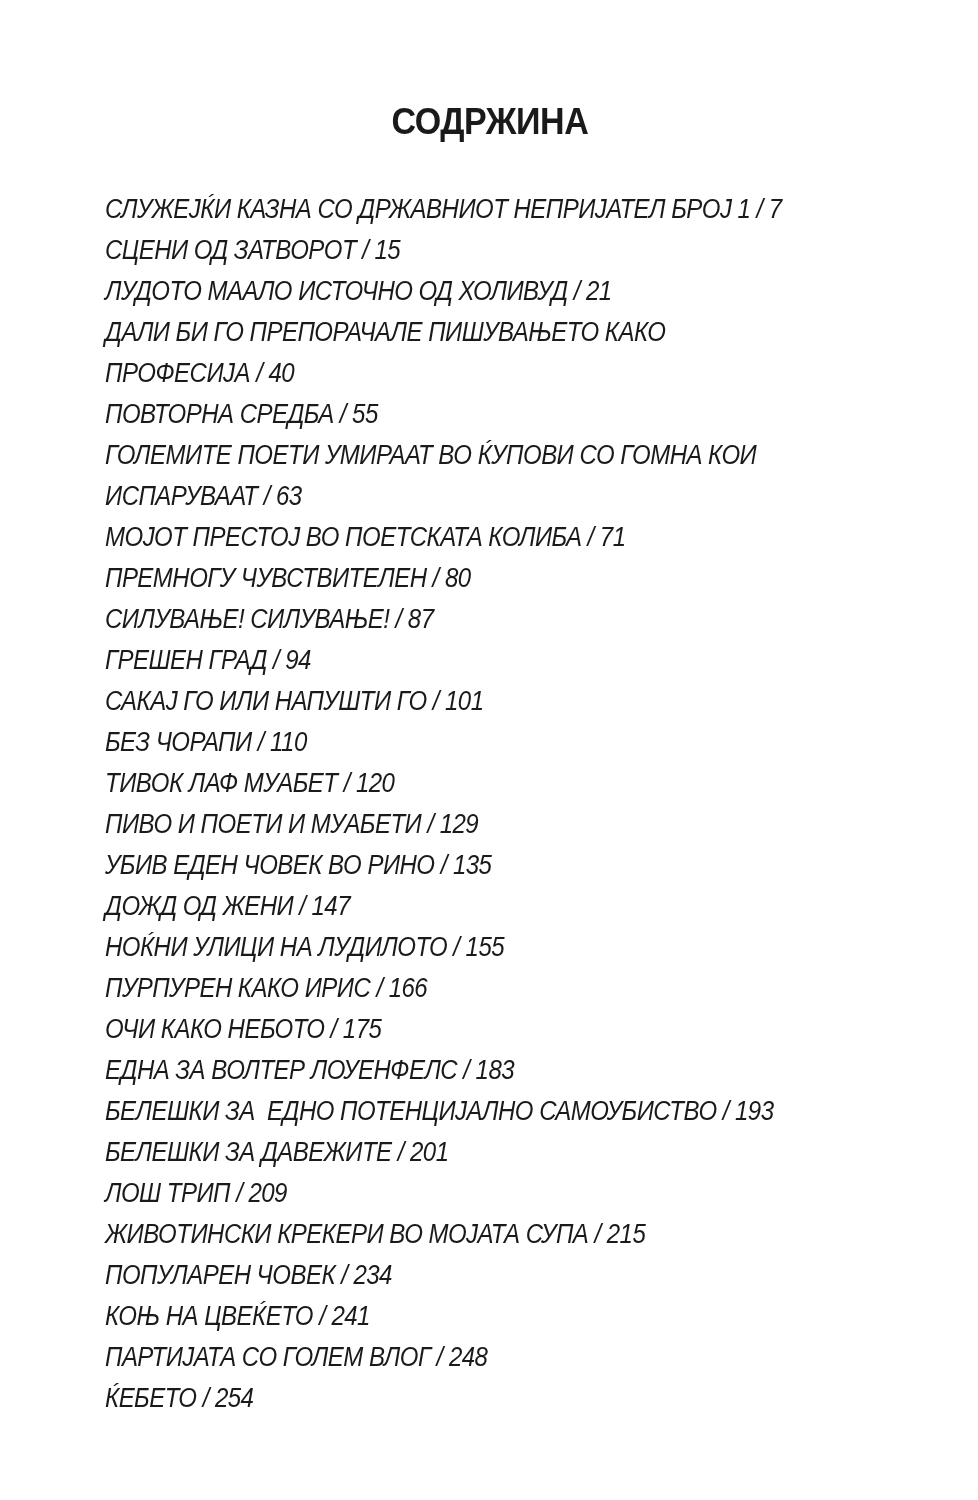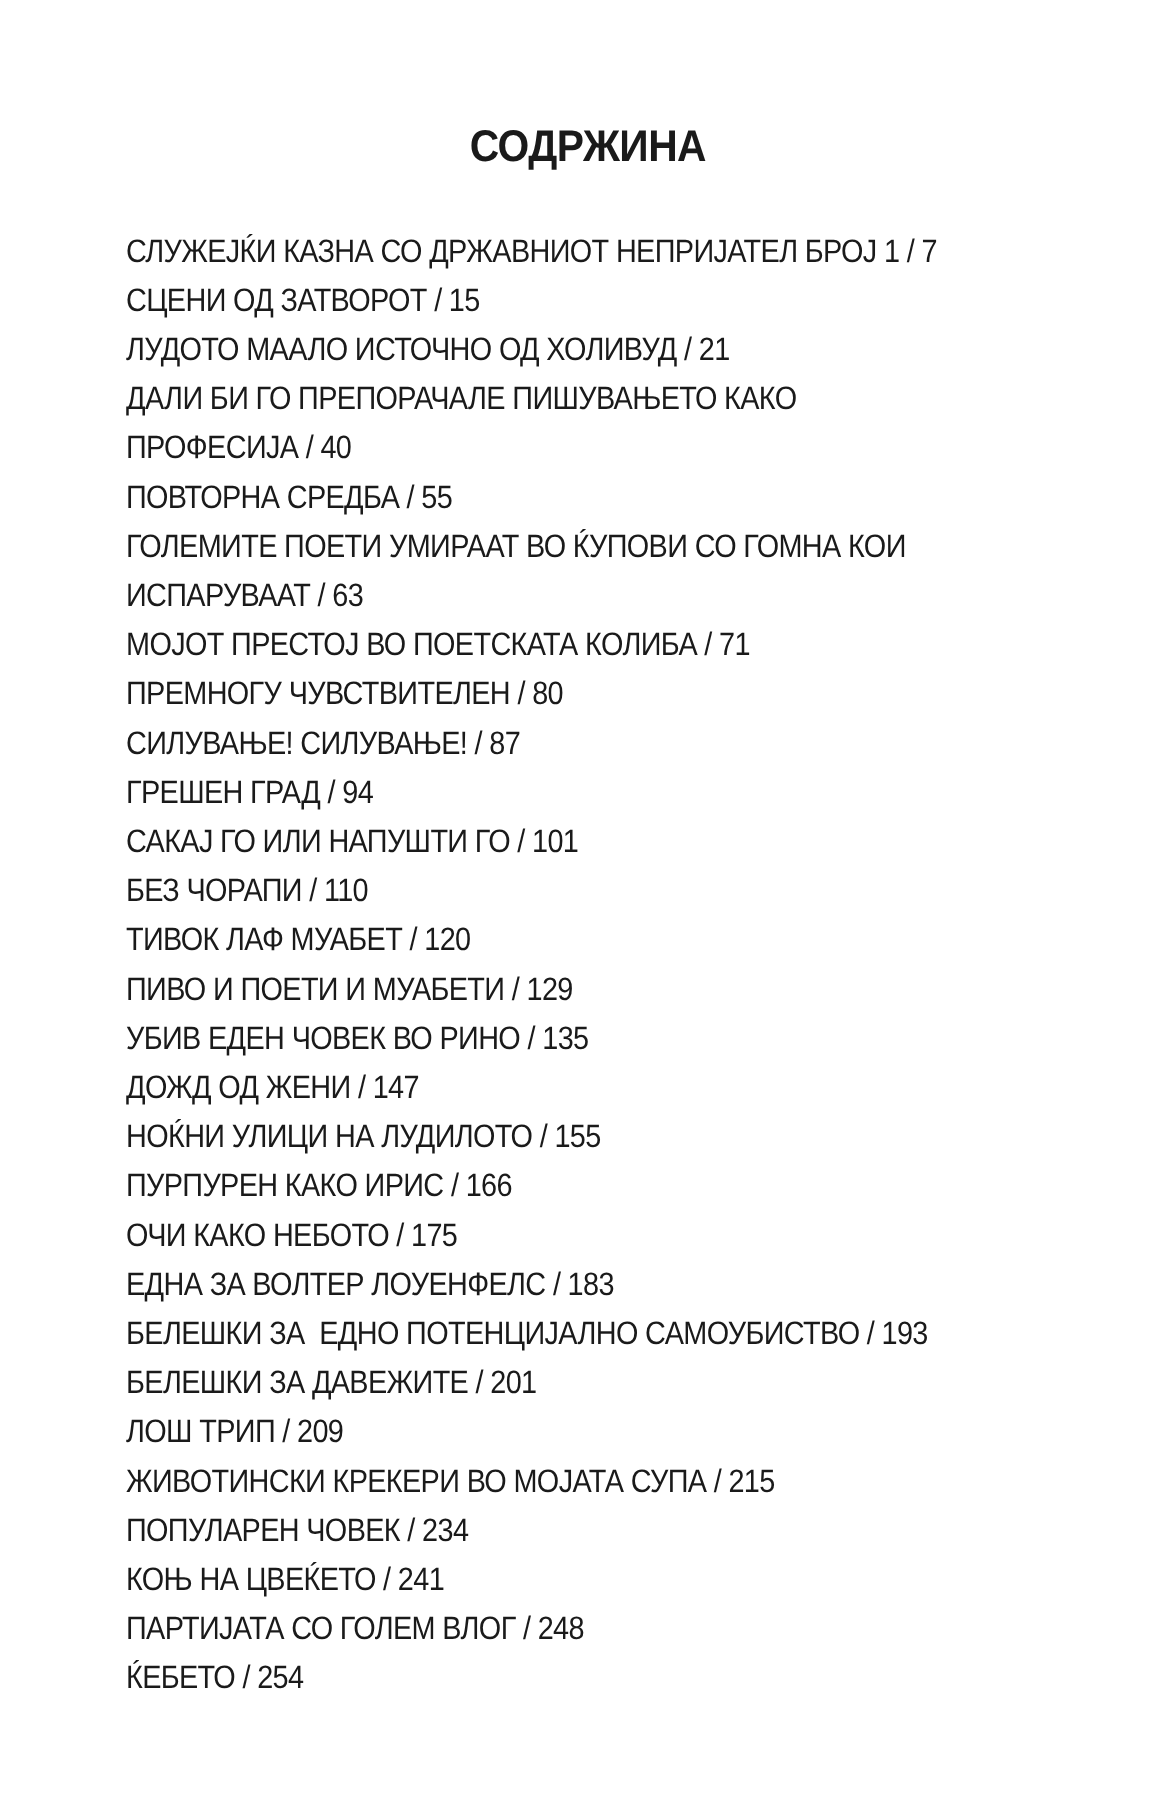--- a/index.html
+++ b/index.html
@@ -29,20 +29,21 @@
       line-height: 48px;
       margin: 0;
     }
     .toc {
       position: absolute;
       top: 189px;
       left: 105px;
       margin: 0;
       padding: 0;
       list-style: none;
+      font-style: italic;
     }
     .toc-entry {
       font-size: 27px;
       line-height: 41px;
       height: 41px;
       white-space: pre;
       letter-spacing: -0.6px;
       transform: scaleX(0.89);
       transform-origin: 0 0;
     }

